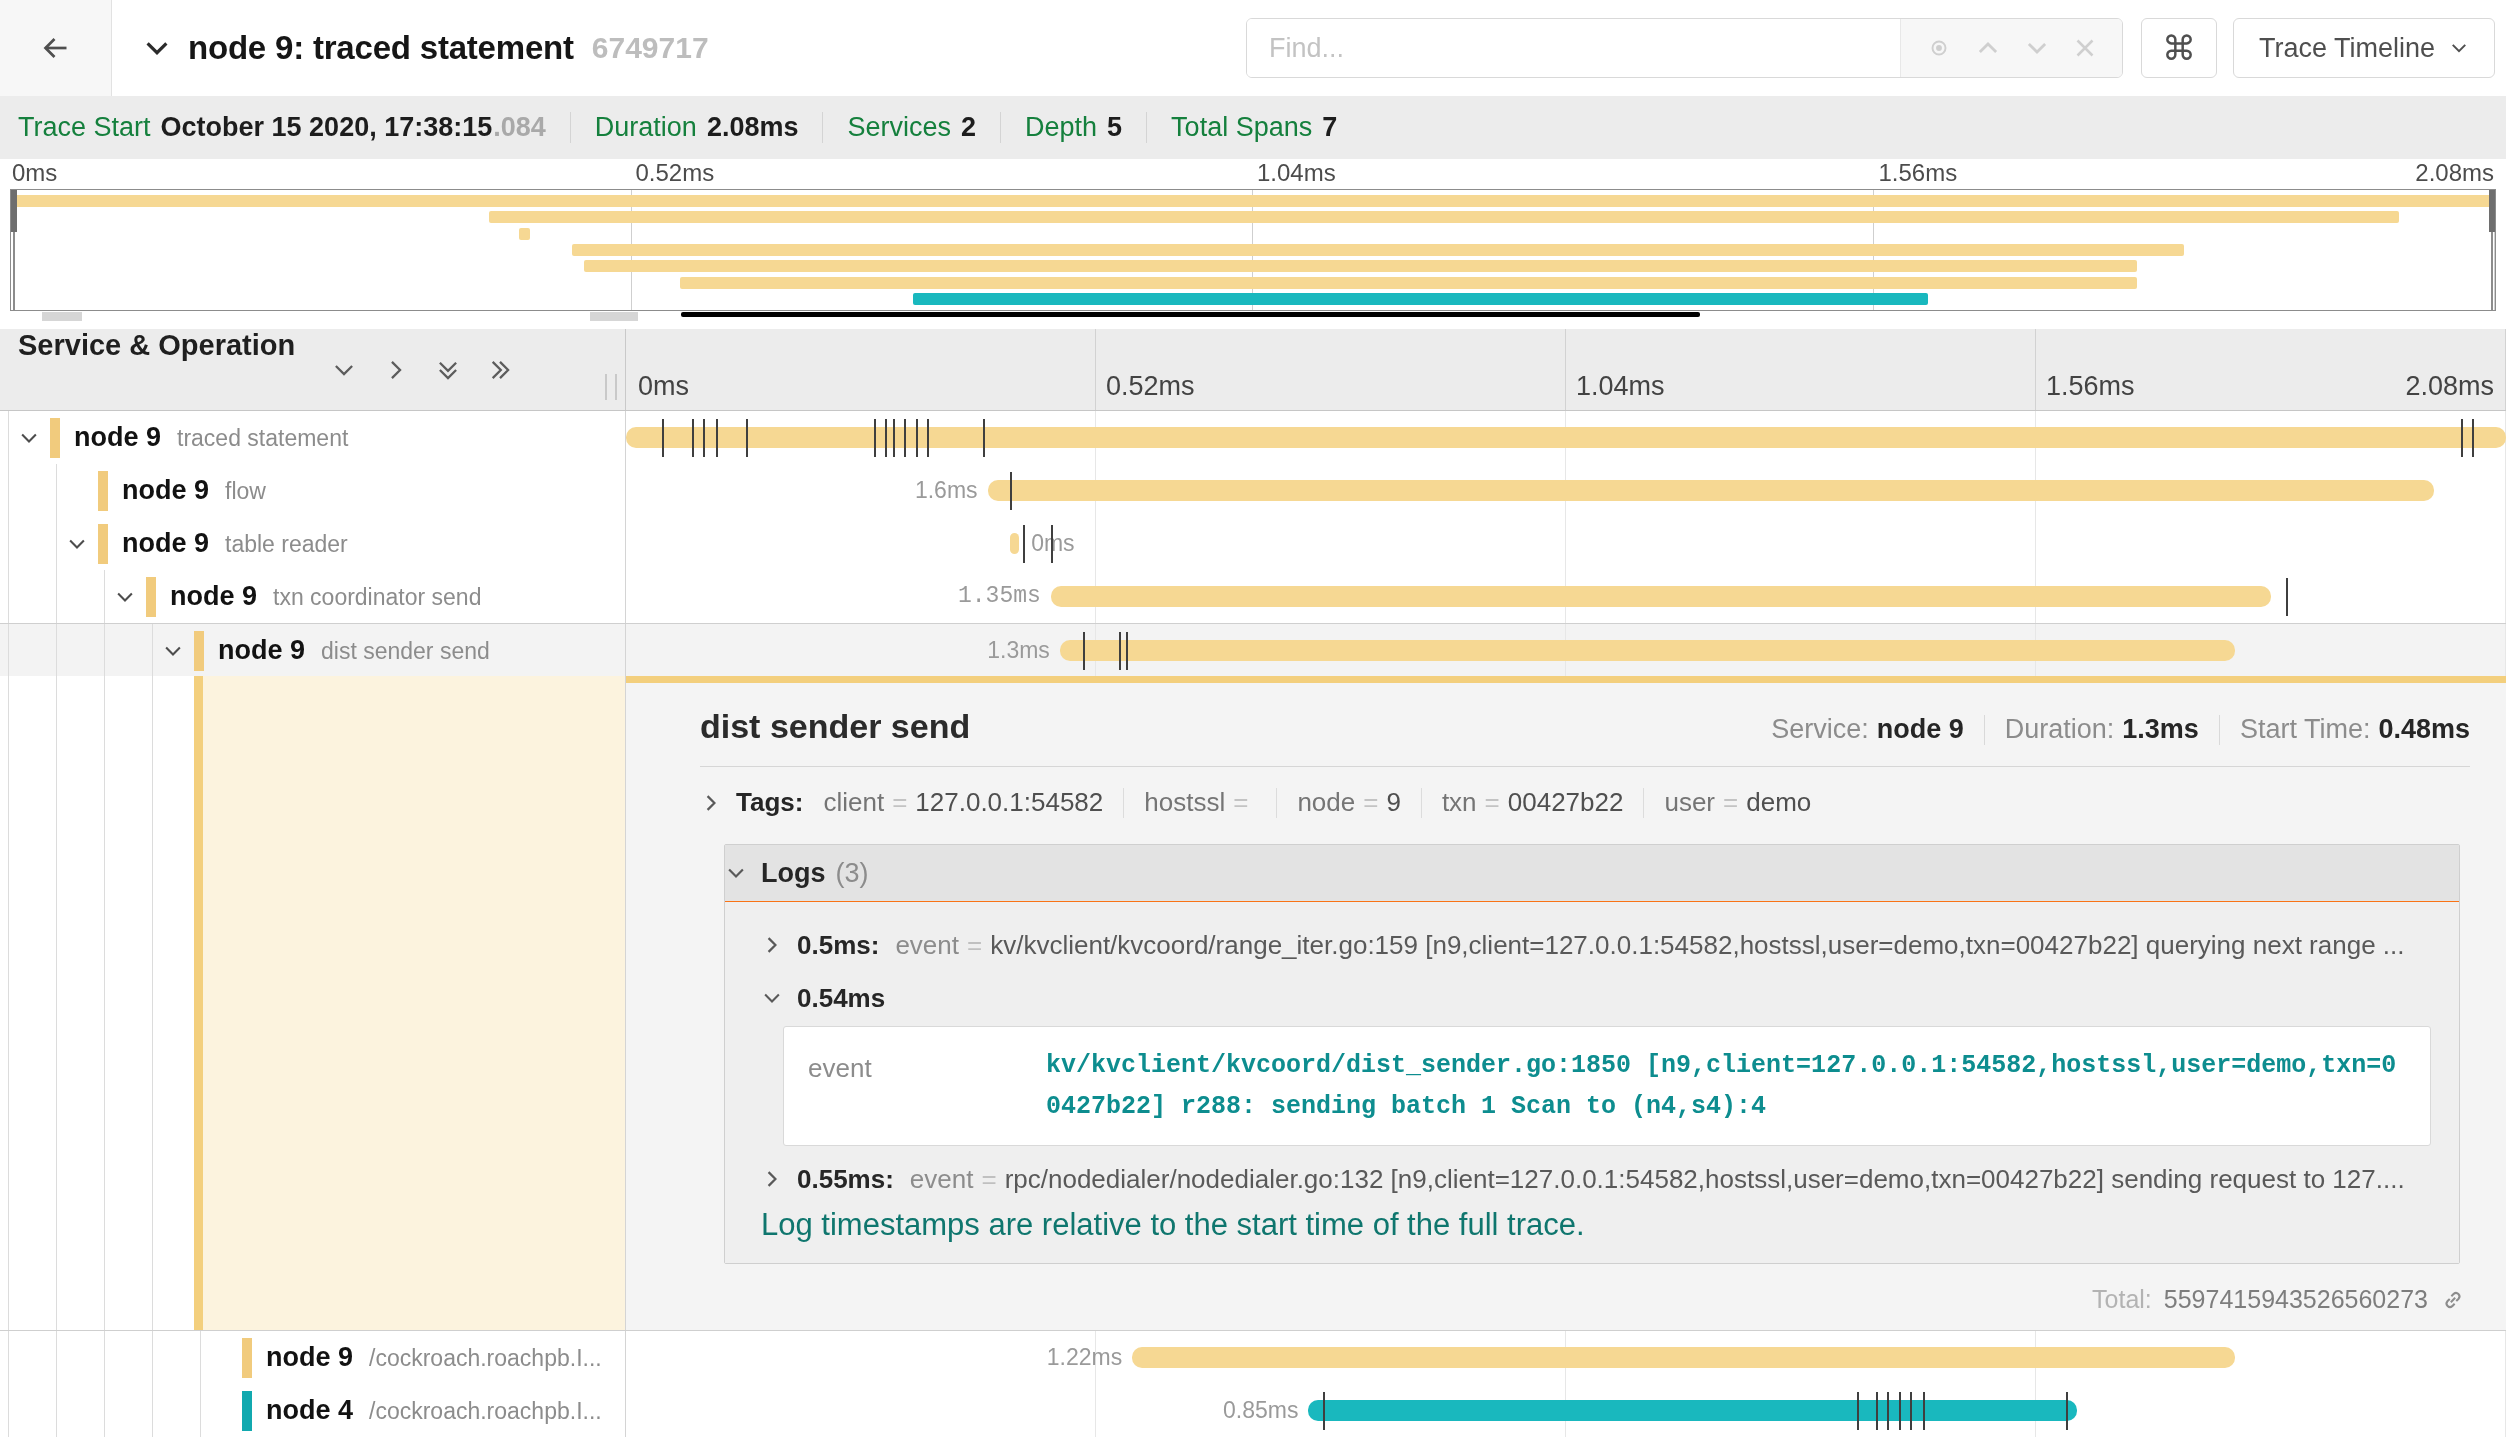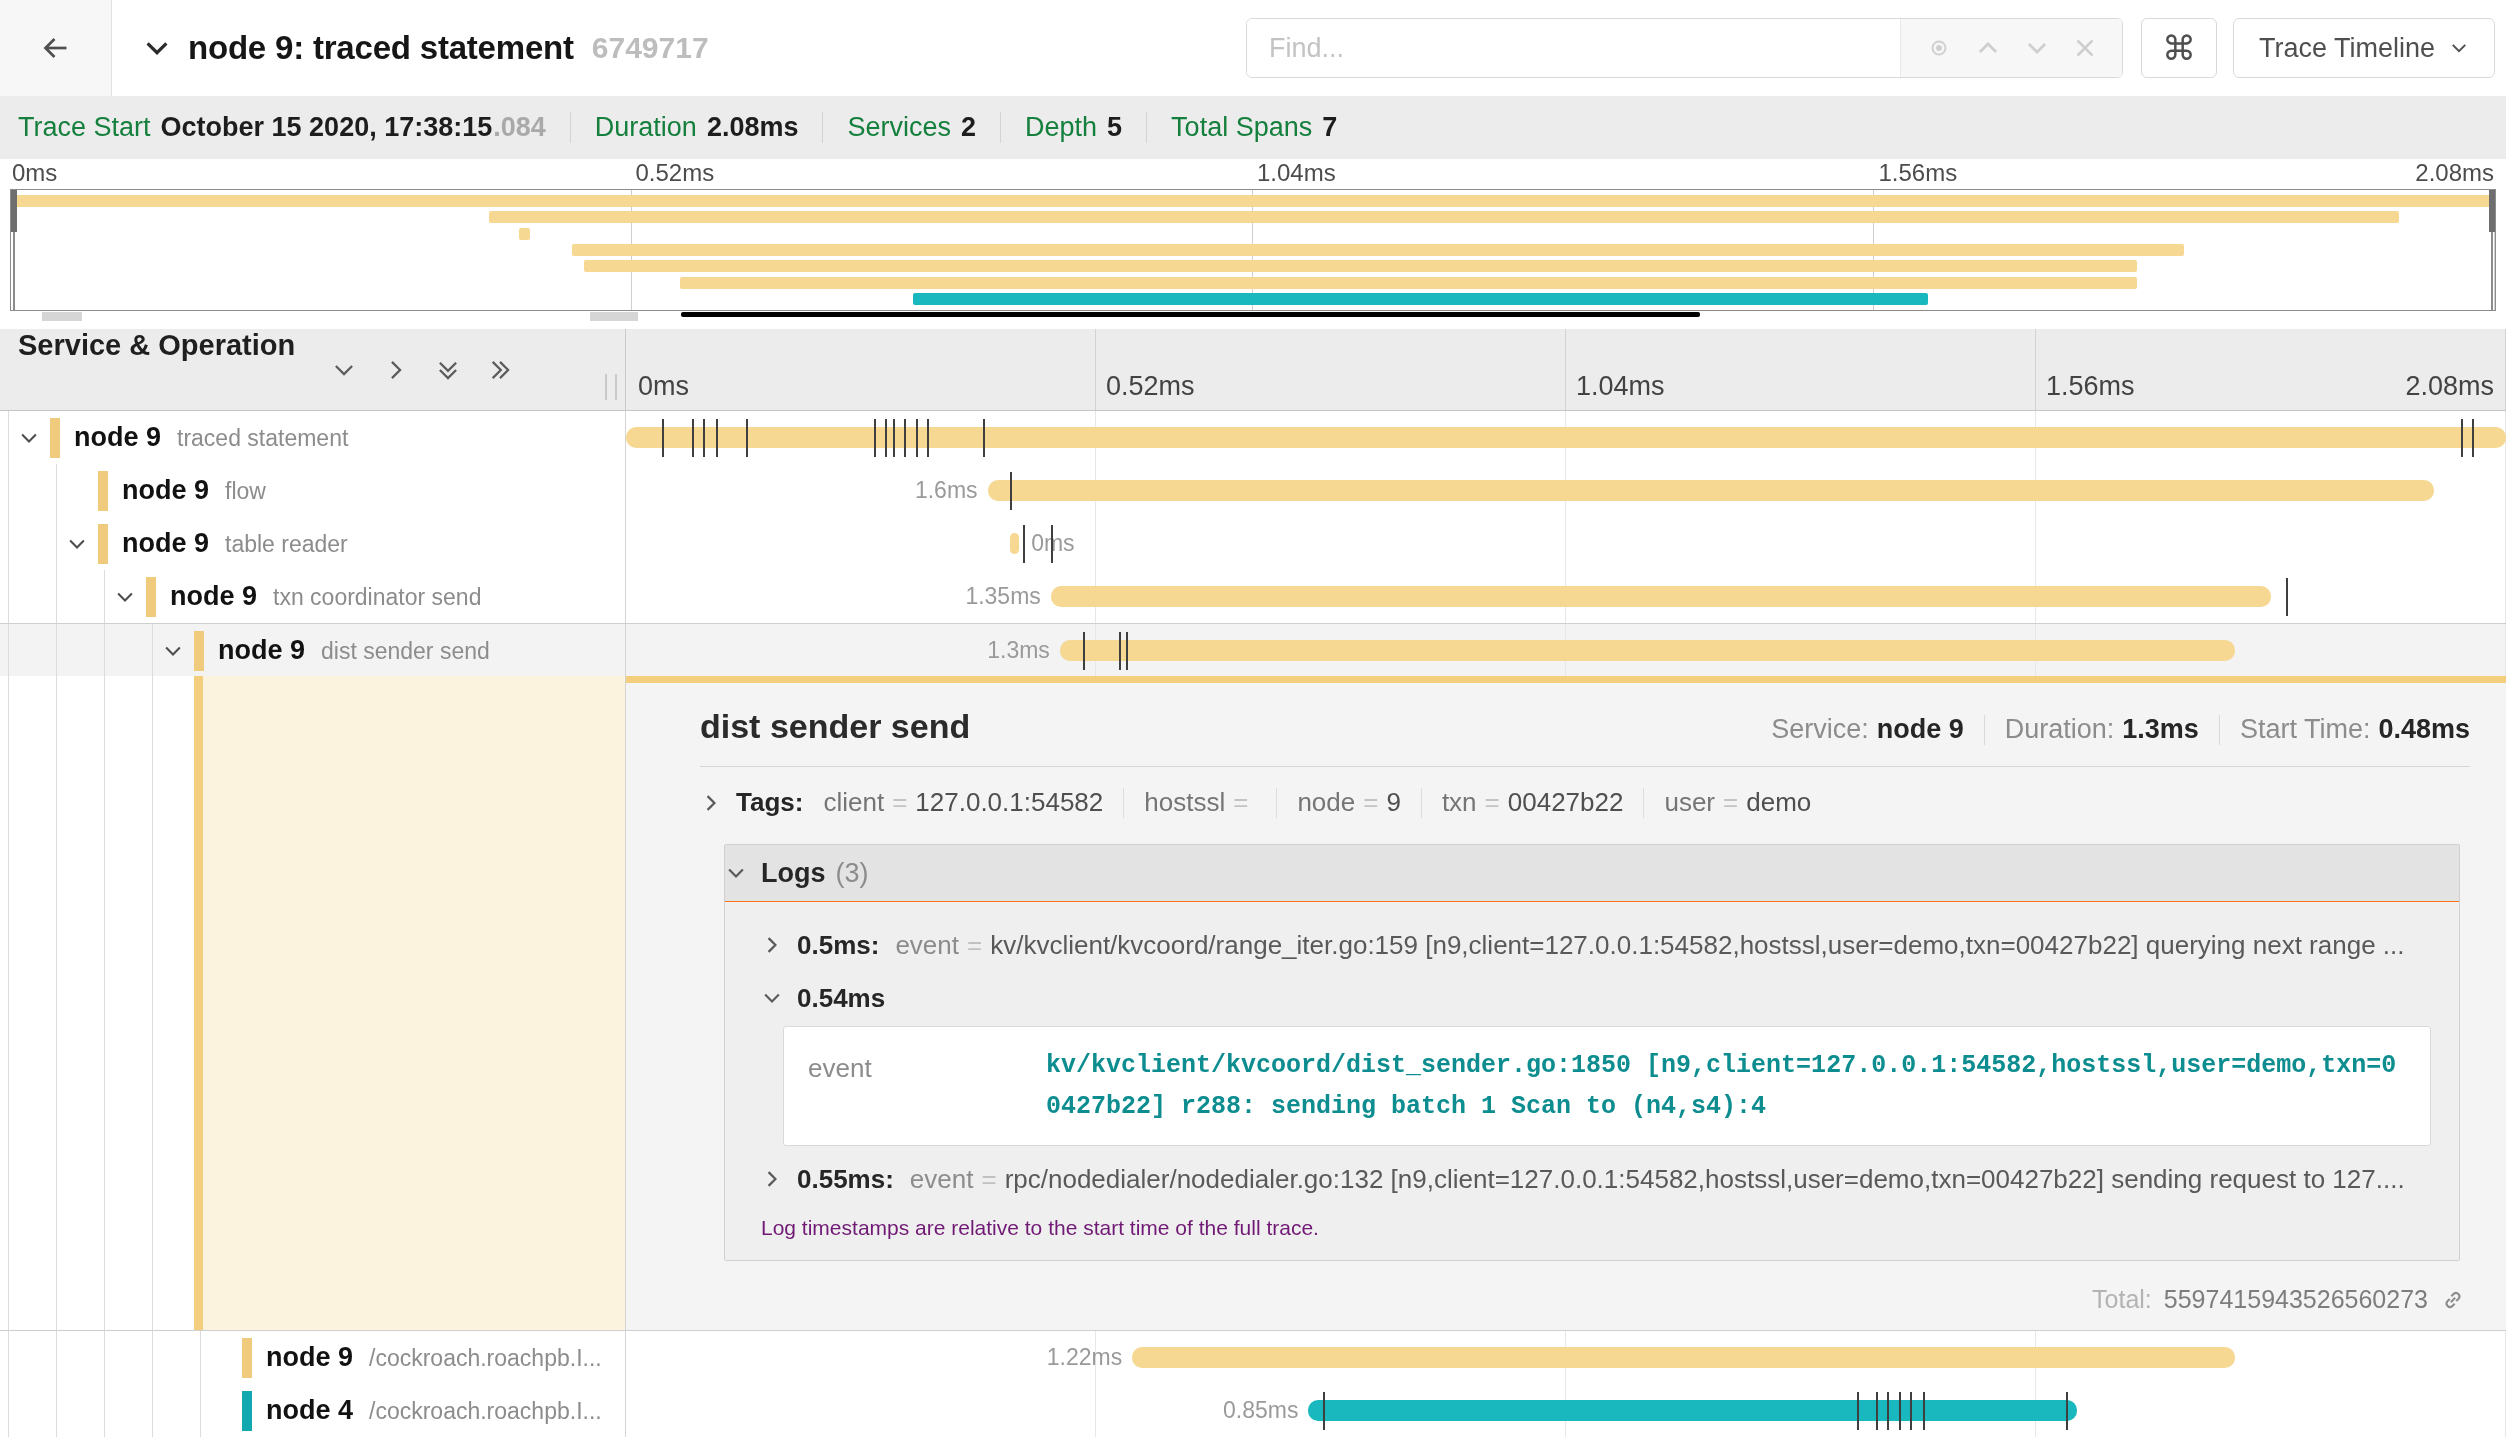--- a/index.html
+++ b/index.html
@@ -111,21 +111,21 @@
   .log-row .twirl { color:#595959; margin-right:14px; display:flex; flex:none; }
   .log-row .ltime { font-weight:700; color:#262626; margin-right:16px; flex:none; }
   .log-row .lkey { color:#8c8c8c; flex:none; } .log-row .leq { color:#c0c0c0; margin:0 8px; flex:none; }
   .log-row .lval { color:#595959; overflow:hidden; text-overflow:ellipsis; }
   .log-exp-head { display:flex; align-items:center; height:44px; margin-top:8px; font-size:26px; cursor:pointer; }
   .log-exp-head .twirl { color:#595959; margin-right:14px; display:flex; }
   .log-exp-head .ltime { font-weight:700; color:#262626; }
   .event-box { display:flex; background:#fff; border:1px solid #d9d9d9; border-radius:3px; margin:6px 8px 10px 22px; padding:18px 24px; }
   .event-box .ekey { width:238px; flex:none; font-size:26px; color:#8c8c8c; padding-top:8px; }
   .event-box .eval { font-family:"Liberation Mono", monospace; font-weight:700; font-size:25px; line-height:41px; word-break:break-all; }
-  .logs-footnote { margin-top:14px; font-size:21px; color:#701a75; padding-bottom:6px; }
+  .logs-footnote { margin-top:5px; font-size:31px; color:#0f766e; padding-bottom:6px; }
   .dp-spanid { position:absolute; right:40px; bottom:16px; display:flex; align-items:center; gap:12px; font-size:25px; }
   .dp-spanid .lbl { color:#b3b3b3; } .dp-spanid .val { color:#7d7d7d; }
   .dp-spanid .link-icon { display:flex; color:#8c8c8c; cursor:pointer; }
 </style>
 </head>
 <body>
 
 <div class="app">
 
   <header class="topbar">
@@ -311,21 +311,21 @@
           <div class="bar" style="left: 20.4327%; width: 0.480769%; background: rgb(246, 216, 147);"></div>
           <span class="tick-mark" style="left: 21.1%;"></span>
           <span class="tick-mark" style="left: 22.6%;"></span>
         </div>
       </div>
       <div class="span-row">
         <div class="name-cell"><span class="guide" style="left: 8px;"></span><span class="guide" style="left: 56px;"></span><span class="guide" style="left: 104px;"></span><span class="tree-chevron" style="left: 114px;"><svg width="22" height="22" viewBox="0 0 16 16" fill="none" stroke="currentColor" stroke-width="1.5">
               <polyline points="3,5.5 8,10.5 13,5.5"></polyline>
             </svg></span><span class="chip" style="left: 146px; background: rgb(241, 203, 125);"></span><span class="svc" style="margin-left: 170px;">node 9</span><span class="op">txn coordinator send</span></div>
         <div class="tl-cell">
-          <span class="dur-label" style="right: calc(77.4038% + 10px);">1.35ms</span>
+          <span class="dur-label" style="right: calc(77.4038% + 10px); font-family: Liberation Mono, monospace;">1.35ms</span>
           <div class="bar" style="left: 22.5962%; width: 64.9038%; background: rgb(246, 216, 147);"></div>
           <span class="tick-mark" style="left: 88.3%;"></span>
         </div>
       </div>
       <div class="span-row selected">
         <div class="name-cell"><span class="guide" style="left: 8px;"></span><span class="guide" style="left: 56px;"></span><span class="guide" style="left: 104px;"></span><span class="guide" style="left: 152px;"></span><span class="tree-chevron" style="left: 162px;"><svg width="22" height="22" viewBox="0 0 16 16" fill="none" stroke="currentColor" stroke-width="1.5">
               <polyline points="3,5.5 8,10.5 13,5.5"></polyline>
             </svg></span><span class="chip" style="left: 194px; background: rgb(241, 203, 125);"></span><span class="svc" style="margin-left: 218px;">node 9</span><span class="op">dist sender send</span></div>
         <div class="tl-cell">
           <span class="dur-label" style="right: calc(76.9231% + 10px);">1.3ms</span>

